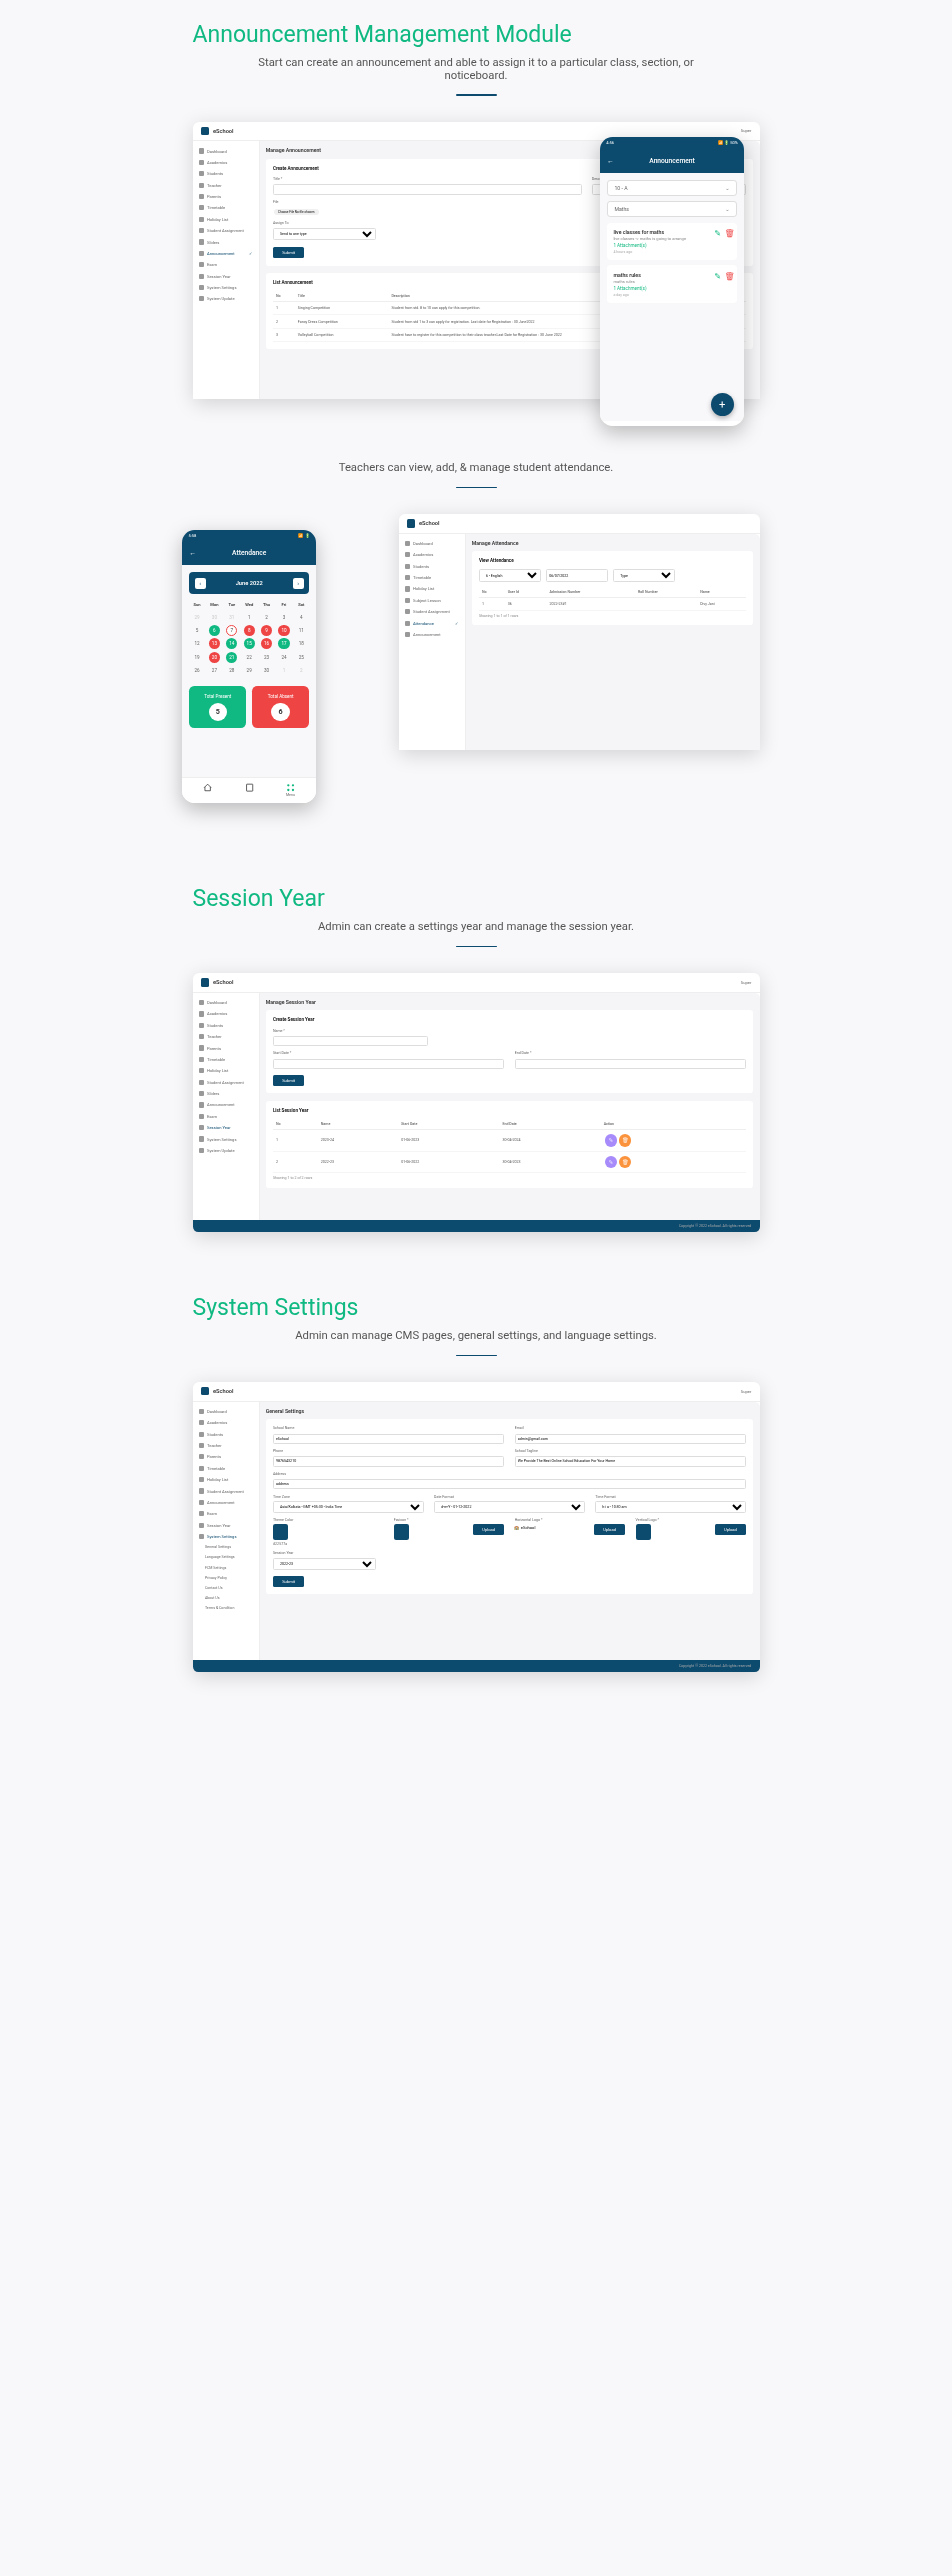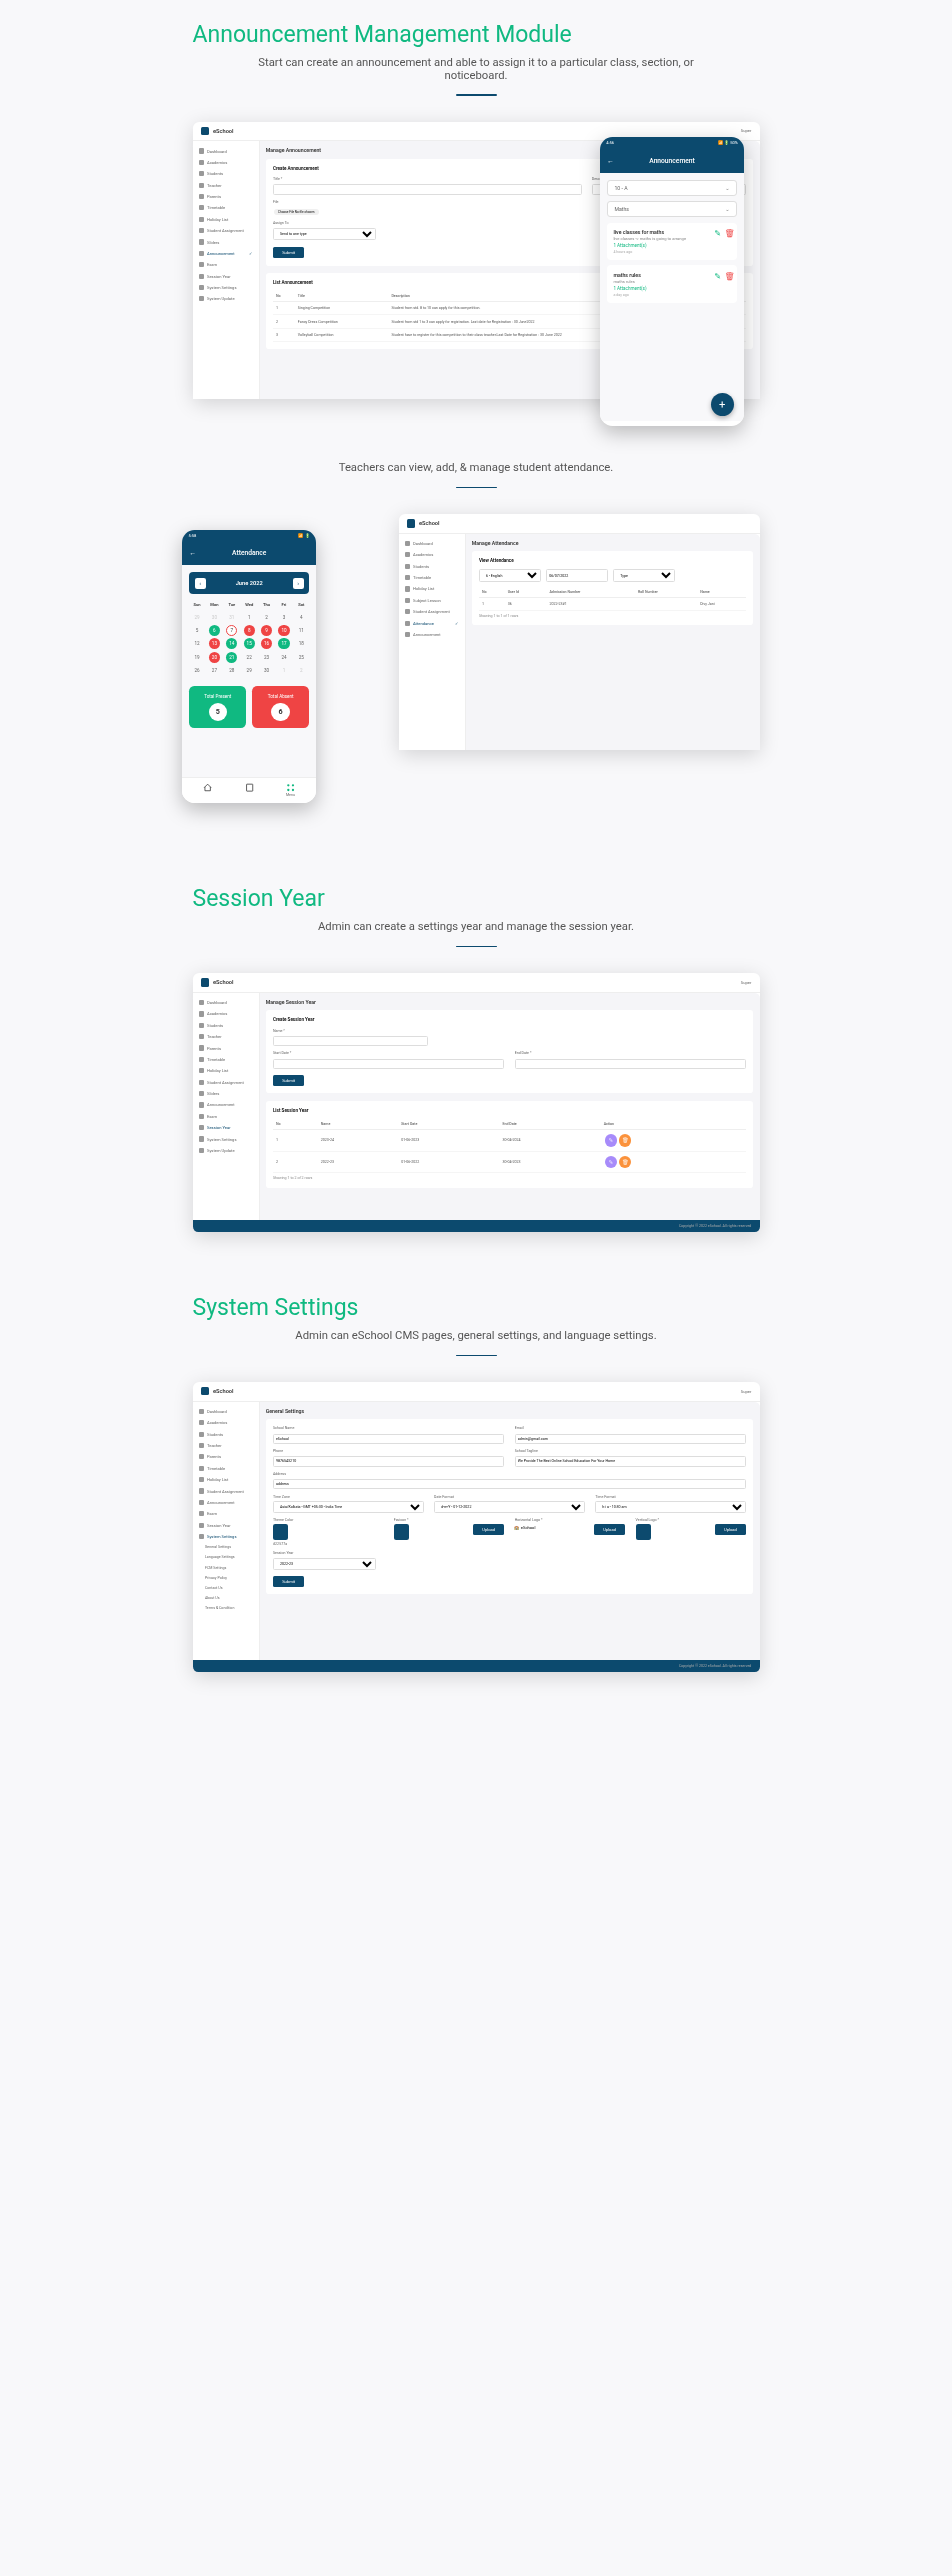--- a/index.html
+++ b/index.html
@@ -543,21 +543,21 @@
           <div style="font-size:3.6px;color:#888;margin-top:3.1px">Showing 1 to 2 of 2 rows</div>
         </div>
       </div>
     </div>
     <div class="panel-footer">Copyright © 2022 eSchool. All rights reserved</div>
   </div>
 </div>
 
 <div class="section">
   <h2 class="section-title">System Settings</h2>
-  <p class="section-desc">Admin can eSchool CMS pages, general settings, and language settings.</p>
+  <p class="section-desc">Admin can manage CMS pages, general settings, and language settings.</p>
   <div class="divider"></div>
   <div class="showcase">
     <div class="panel-header">
       <div class="logo"></div>
       <span class="logo-text">eSchool</span>
       <span style="margin-left:auto;font-size:4.1px;color:#666">Super</span>
     </div>
     <div class="admin-panel" style="min-height:258px">
       <div class="sidebar">
         <div class="sidebar-item">

